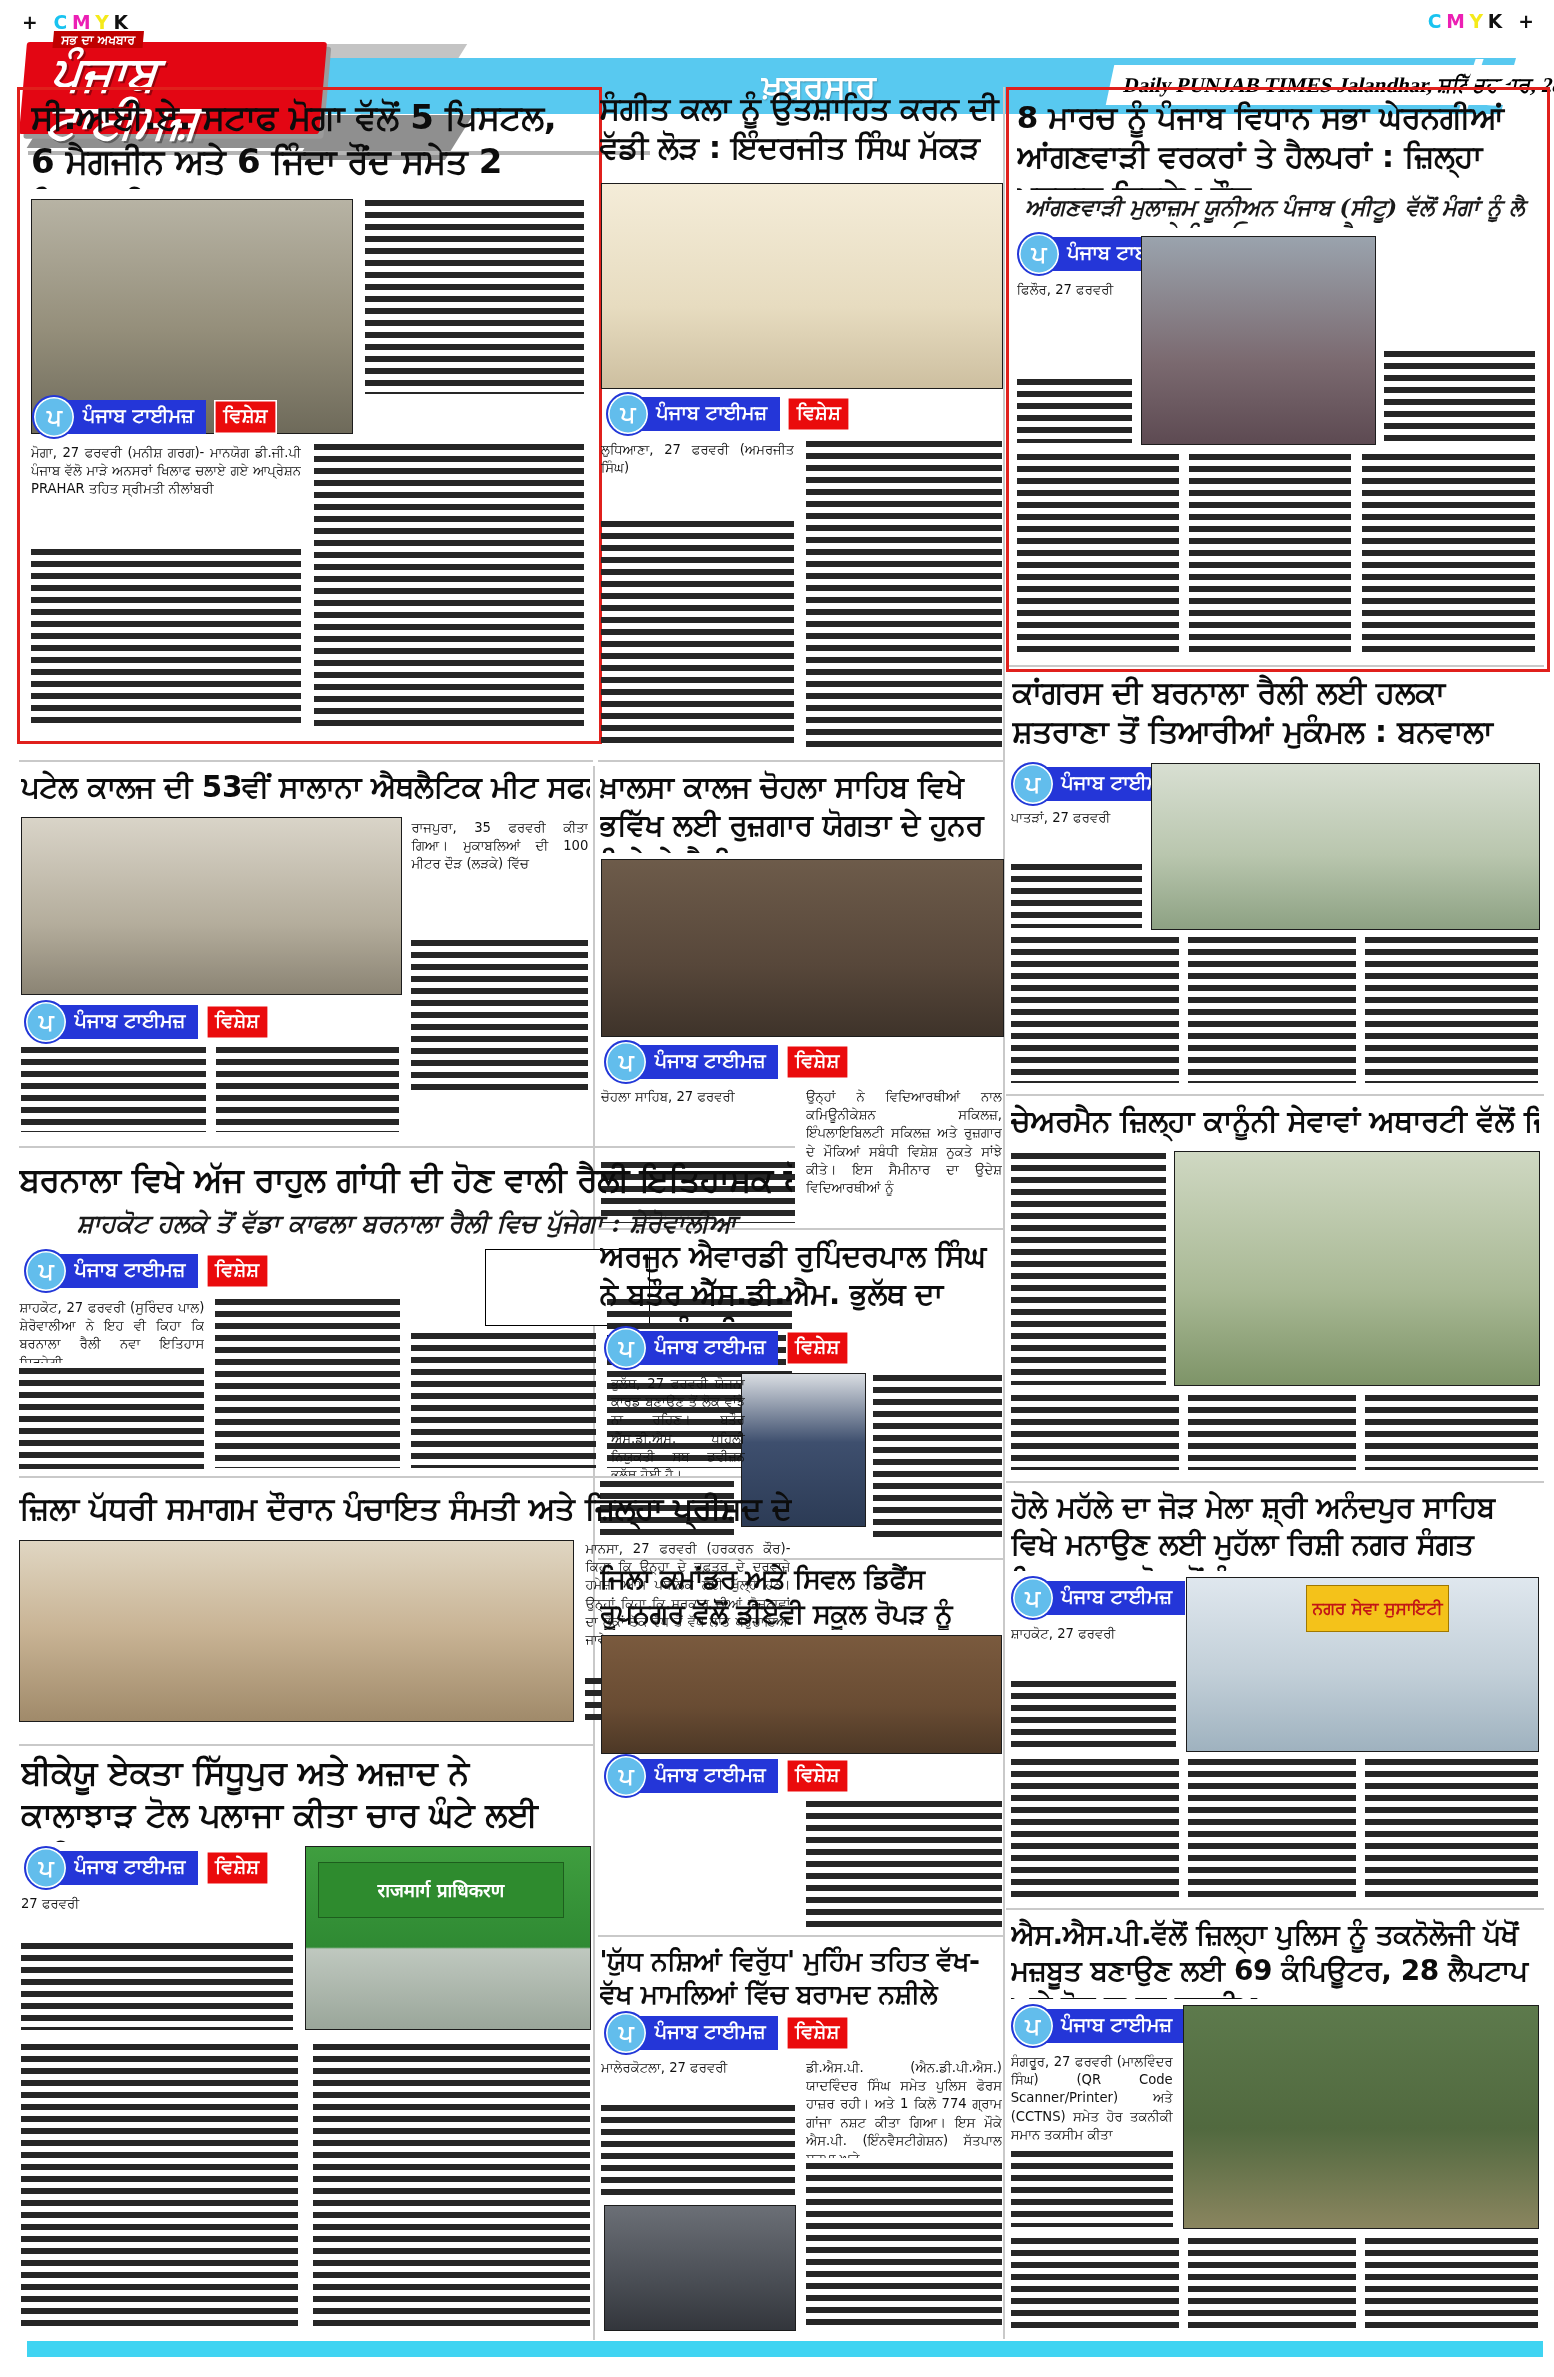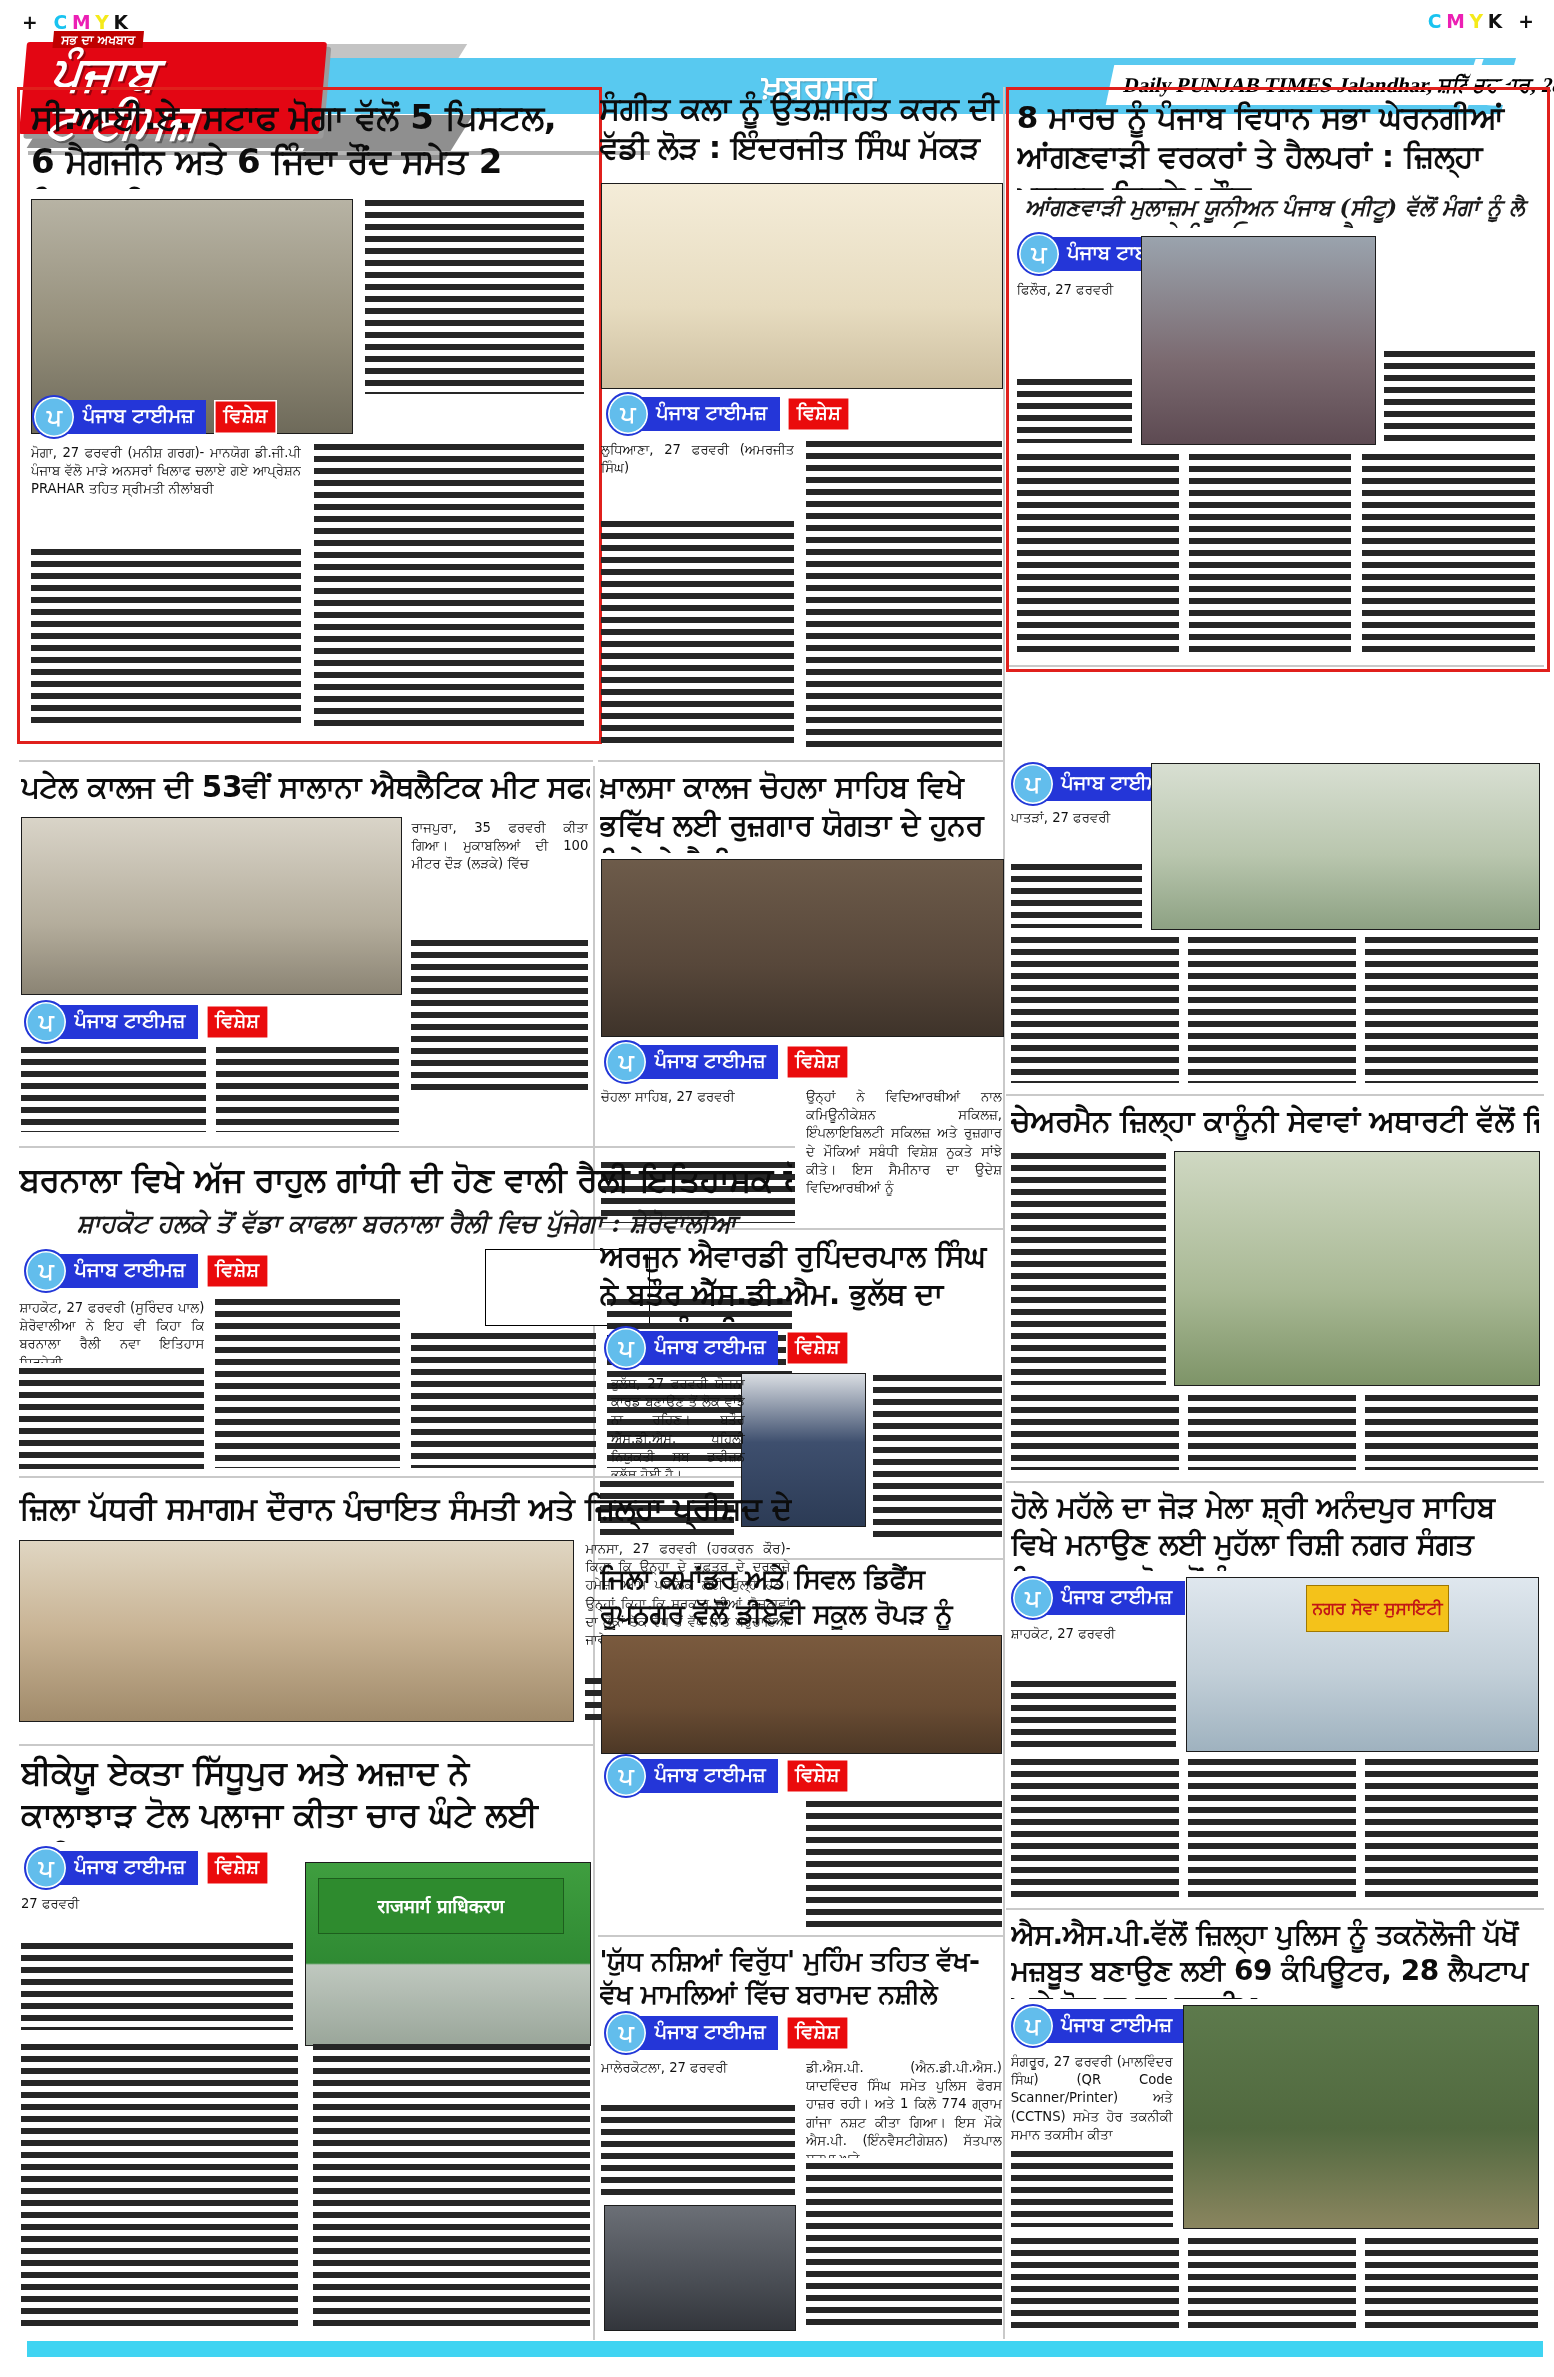--- a/index.html
+++ b/index.html
@@ -189,20 +189,21 @@
     <div class="dl abs" style="left:3.1px;top:322px;width:194px;height:72px">
       <b>ਚੋਹਲਾ ਸਾਹਿਬ, 27 ਫਰਵਰੀ</b>
     </div>
     <div class="ft abs" style="left:3.1px;top:396px;width:194px;height:61px"></div>
     <div class="dl abs" style="left:208px;top:322px;width:196px;height:135px">
       <span>ਉਨ੍ਹਾਂ ਨੇ ਵਿਦਿਆਰਥੀਆਂ ਨਾਲ ਕਮਿਊਨੀਕੇਸ਼ਨ ਸਕਿਲਜ਼, ਇੰਪਲਾਇਬਿਲਟੀ ਸਕਿਲਜ਼ ਅਤੇ ਰੁਜ਼ਗਾਰ ਦੇ ਮੌਕਿਆਂ ਸਬੰਧੀ ਵਿਸ਼ੇਸ਼ ਨੁਕਤੇ ਸਾਂਝੇ ਕੀਤੇ। ਇਸ ਸੈਮੀਨਾਰ ਦਾ ਉਦੇਸ਼ ਵਿਦਿਆਰਥੀਆਂ ਨੂੰ</span>
     </div>
   </div>
 
   <div class="art" style="left:1006px;top:668px;width:538px;height:424px">
+    <div class="hl abs" style="left:6.2px;top:4.7px;width:525px;height:85px;font-size:31px">ਕਾਂਗਰਸ ਦੀ ਬਰਨਾਲਾ ਰੈਲੀ ਲਈ ਹਲਕਾ ਸ਼ਤਰਾਣਾ ਤੋਂ ਤਿਆਰੀਆਂ ਮੁਕੰਮਲ : ਬਨਵਾਲਾ</div>
     <div class="badge abs" style="left:4.7px;top:98px">
       <span class="b-circ">ਪ</span>
       <span class="b-paper">ਪੰਜਾਬ ਟਾਈਮਜ਼</span>
       <span class="b-spec">ਵਿਸ਼ੇਸ਼</span>
     </div>
     <div class="ph ph-shop abs" style="left:145px;top:95px;width:387px;height:165px"></div>
     <div class="dl abs" style="left:4.7px;top:141px;width:131px;height:117px">
       <b>ਪਾਤੜਾਂ, 27 ਫਰਵਰੀ</b>
     </div>
     <div class="ft abs" style="left:4.7px;top:196px;width:131px;height:64px"></div>
@@ -292,21 +293,21 @@
     <div class="ft abs" style="left:359px;top:275px;width:173px;height:143px"></div>
   </div>
 
   <div class="art" style="left:19.4px;top:1749px;width:571px;height:589px">
     <div class="hl abs" style="left:1.6px;top:3.1px;width:564px;height:90px;font-size:33px">ਬੀਕੇਯੂ ਏਕਤਾ ਸਿੱਧੂਪੁਰ ਅਤੇ ਅਜ਼ਾਦ ਨੇ ਕਾਲਾਝਾੜ ਟੋਲ ਪਲਾਜਾ ਕੀਤਾ ਚਾਰ ਘੰਟੇ ਲਈ ਫਰੀ</div>
     <div class="badge abs" style="left:4.7px;top:101px">
       <span class="b-circ">ਪ</span>
       <span class="b-paper">ਪੰਜਾਬ ਟਾਈਮਜ਼</span>
       <span class="b-spec">ਵਿਸ਼ੇਸ਼</span>
     </div>
-    <div class="ph ph-toll abs" style="left:286px;top:113px;width:284px;height:182px">
+    <div class="ph ph-toll abs" style="left:286px;top:97px;width:284px;height:182px">
       <div class="sign-strip">राजमार्ग प्राधिकरण</div>
     </div>
     <div class="dl abs" style="left:1.6px;top:146px;width:272px;height:47px">
       <b>27 ਫਰਵਰੀ</b>
     </div>
     <div class="ft abs" style="left:1.6px;top:194px;width:272px;height:87px"></div>
     <div class="ft abs" style="left:1.6px;top:295px;width:277px;height:286px"></div>
     <div class="ft abs" style="left:294px;top:295px;width:277px;height:286px"></div>
   </div>
 

